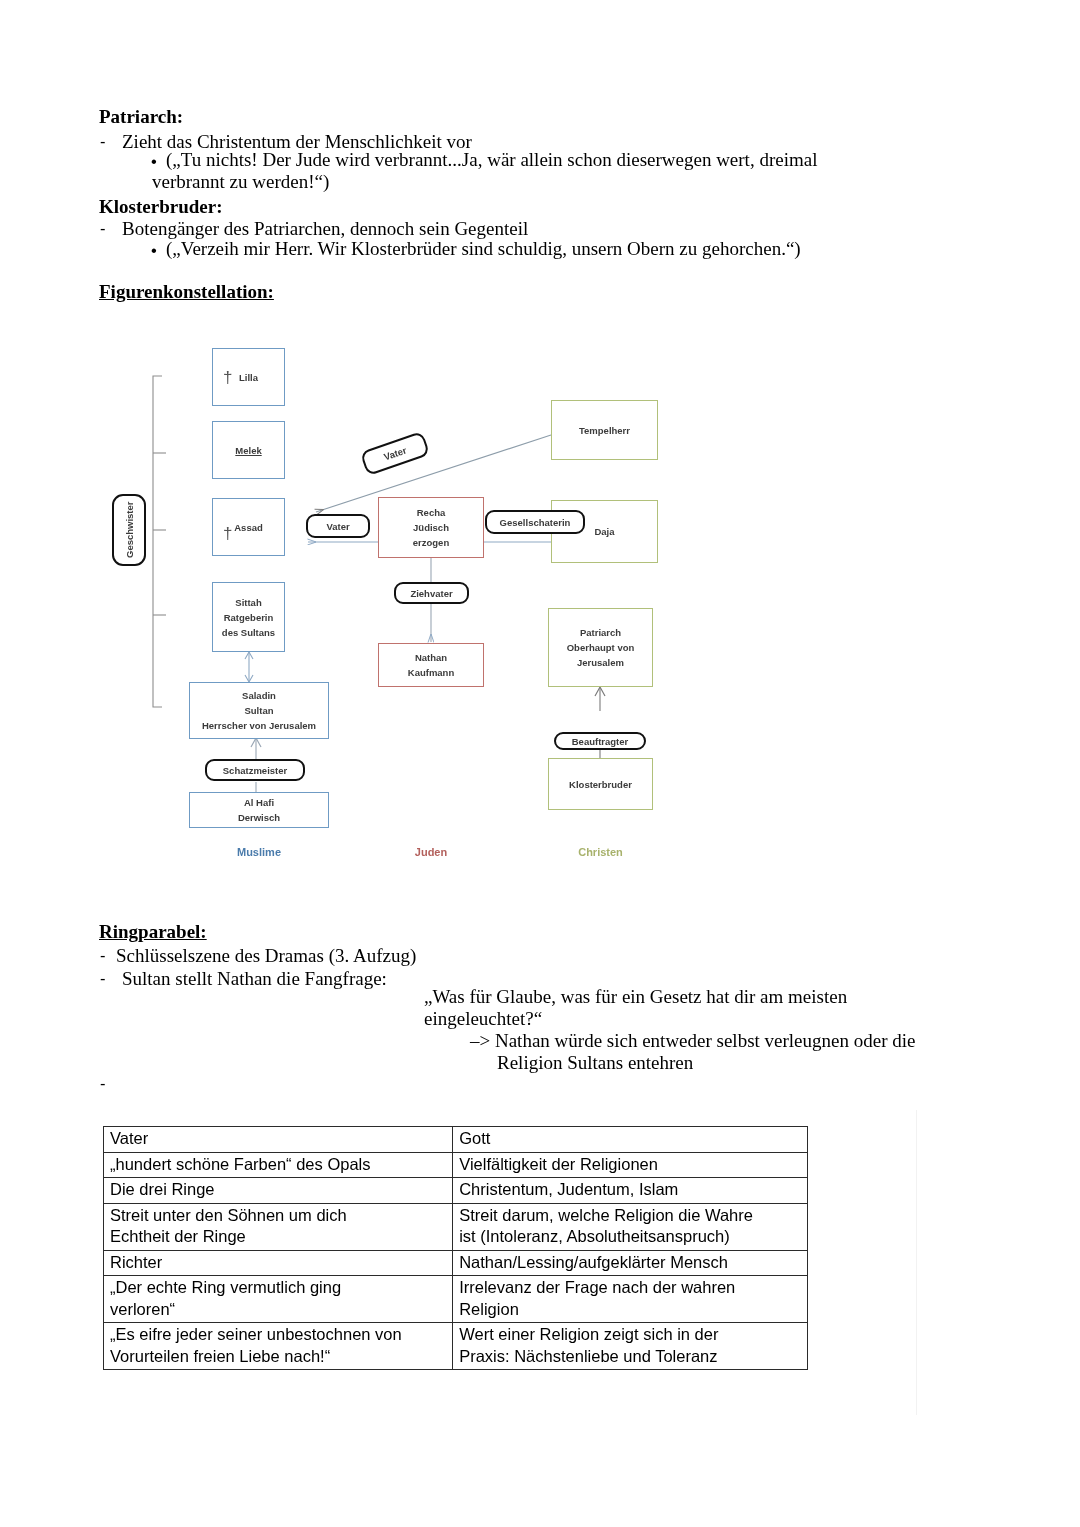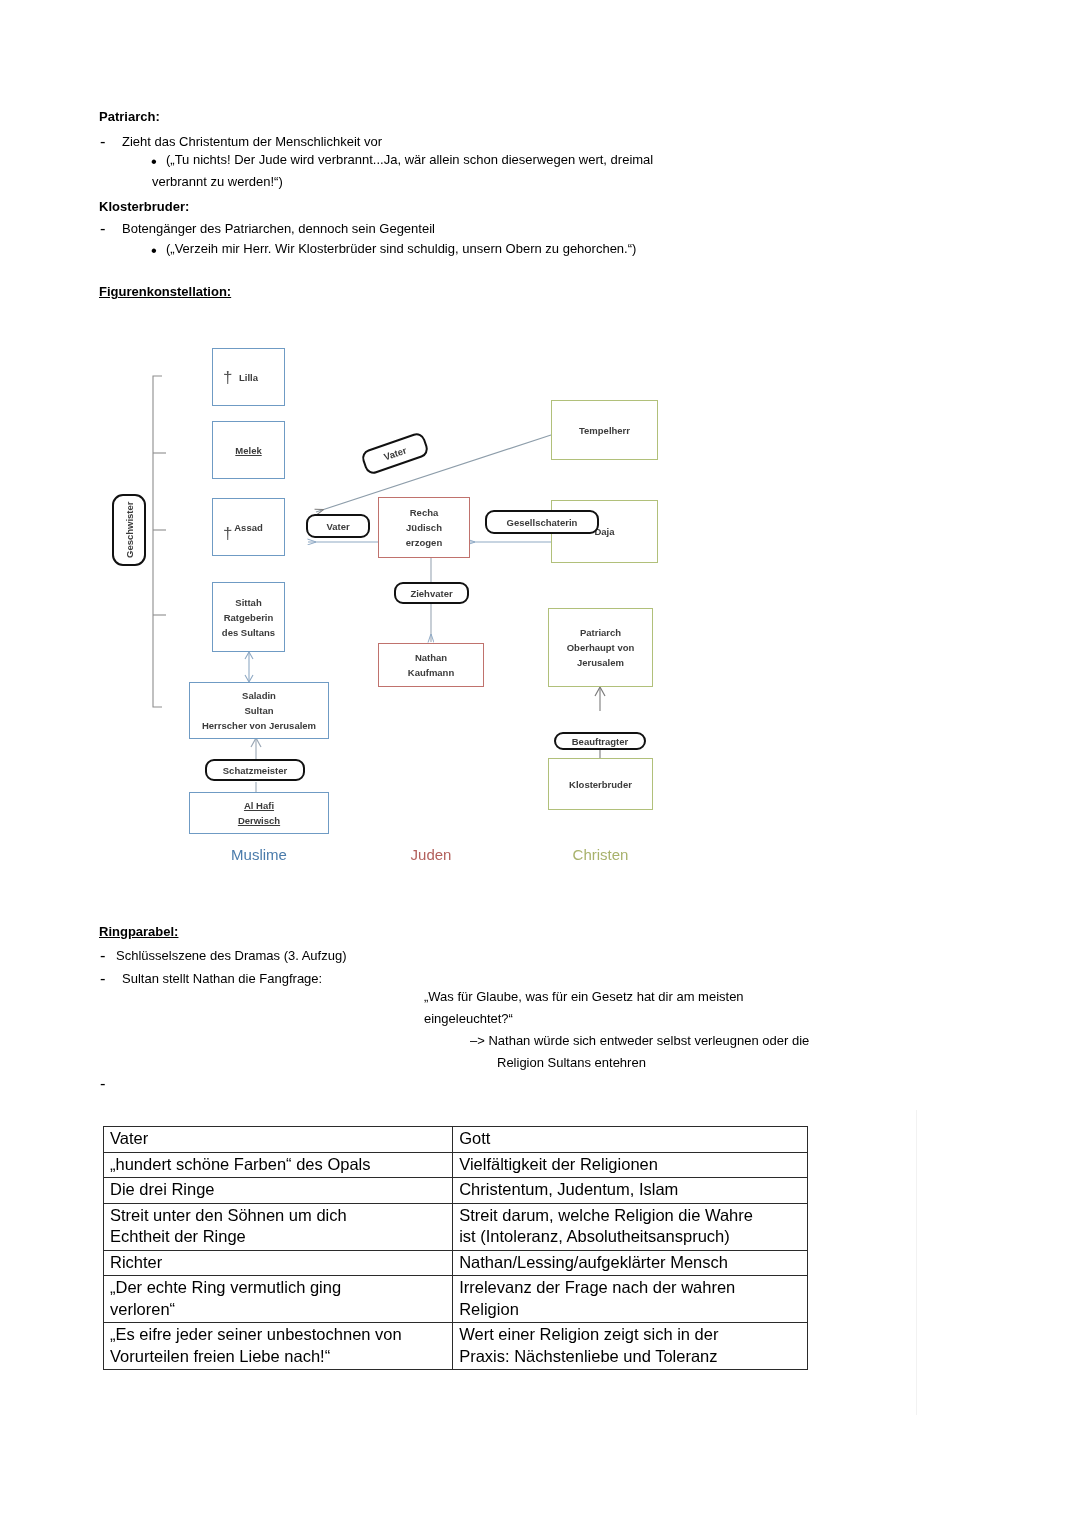--- a/index.html
+++ b/index.html
@@ -8,21 +8,21 @@
     width:1080px;height:1527px;position:relative;overflow:hidden;
     font-family:"Liberation Sans",sans-serif;color:#000;
     -webkit-font-smoothing:antialiased;
   }
   .page{position:absolute;inset:0;}
 
   
   .scanline{position:absolute;left:916px;top:1110px;width:1px;height:305px;background:#f2f2f2;}
 
   
-  .txt{position:absolute;font-size:13px;line-height:21px;white-space:pre;}
+  .txt{position:absolute;font-size:19px;line-height:21px;white-space:pre;font-family:Liberation Serif, serif;}
   .hd{font-weight:bold;}
   .ul{text-decoration:underline;}
   .dash{position:absolute;font-size:16.5px;line-height:21px;}
   .bullet-dot{position:absolute;font-size:16.5px;line-height:21px;}
 
   
   .diagram{position:absolute;left:0;top:330px;width:1080px;height:540px;}
   .nodebox{
     position:absolute;background:#fff;box-sizing:border-box;
     display:flex;flex-direction:column;align-items:center;justify-content:center;
@@ -35,21 +35,21 @@
   .pill{
     position:absolute;background:#fff;border:2.2px solid #111;border-radius:9px;
     display:flex;align-items:center;justify-content:center;
     font-size:9.5px;font-weight:bold;color:#3b3b3b;text-align:center;
     box-sizing:border-box;z-index:6;
   }
   .pill.rot{transform:rotate(-19deg);}
   .pill.vert{writing-mode:vertical-rl;transform:rotate(180deg);border-radius:11px;}
 
   .cross{position:absolute;font-size:17px;color:#555;font-weight:normal;line-height:1;}
-  .grouplabel{position:absolute;font-size:15px;font-weight:normal;text-align:center;}
+  .grouplabel{position:absolute;font-size:11px;font-weight:bold;text-align:center;}
 
   svg.wires{position:absolute;left:0;top:0;width:1080px;height:540px;overflow:visible;}
 
   
   .tbl{position:absolute;left:103px;top:1126px;width:705px;border-collapse:collapse;}
   .tbl td{
     border:1px solid #2b2b2b;padding:1px 6px 2px 6px;
     font-size:16.5px;line-height:21.5px;vertical-align:top;
   }
   .tbl td.c1{width:352px;}
@@ -145,26 +145,26 @@
       <div>Ratgeberin</div>
       <div>des Sultans</div>
     </div>
 
     <div class="nodebox b-blue" style="left:189px;top:352px;width:140px;height:57px;">
       <div>Saladin</div>
       <div>Sultan</div>
       <div>Herrscher von Jerusalem</div>
     </div>
 
-    <div class="nodebox b-blue" style="left:189px;top:462px;width:140px;height:42px;text-decoration:underline;">
+    <div class="nodebox b-blue" style="left:189px;top:462px;width:140px;height:36px;">
       <div>Al Hafi</div>
       <div>Derwisch</div>
     </div>
 
-    <div class="nodebox b-red" style="left:378px;top:167px;width:92px;height:61px;">
+    <div class="nodebox b-red" style="left:378px;top:167px;width:106px;height:61px;">
       <div>Recha</div>
       <div>Jüdisch</div>
       <div>erzogen</div>
     </div>
 
     <div class="nodebox b-red" style="left:378px;top:313px;width:106px;height:44px;">
       <div>Nathan</div>
       <div>Kaufmann</div>
     </div>
 
@@ -183,21 +183,21 @@
     </div>
 
     <div class="nodebox b-olive" style="left:548px;top:428px;width:105px;height:52px;">
       <div>Klosterbruder</div>
     </div>
 
     <div class="pill rot" style="left:362px;top:111px;width:66px;height:25px;">Vater</div>
 
     <div class="pill" style="left:306px;top:184px;width:64px;height:24px;">Vater</div>
 
-    <div class="pill" style="left:485px;top:180px;width:114px;height:24px;">Gesellschaterin</div>
+    <div class="pill" style="left:485px;top:180px;width:100px;height:24px;">Gesellschaterin</div>
 
     <div class="pill" style="left:394px;top:252px;width:75px;height:22px;">Ziehvater</div>
 
     <div class="pill" style="left:205px;top:429px;width:100px;height:22px;">Schatzmeister</div>
 
     <div class="pill" style="left:554px;top:402px;width:92px;height:18px;">Beauftragter</div>
 
     <div class="grouplabel" style="left:189px;top:516px;width:140px;color:#4a7bab;">Muslime</div>
     <div class="grouplabel" style="left:378px;top:516px;width:106px;color:#b3605c;">Juden</div>
     <div class="grouplabel" style="left:548px;top:516px;width:105px;color:#a8b26c;">Christen</div>

